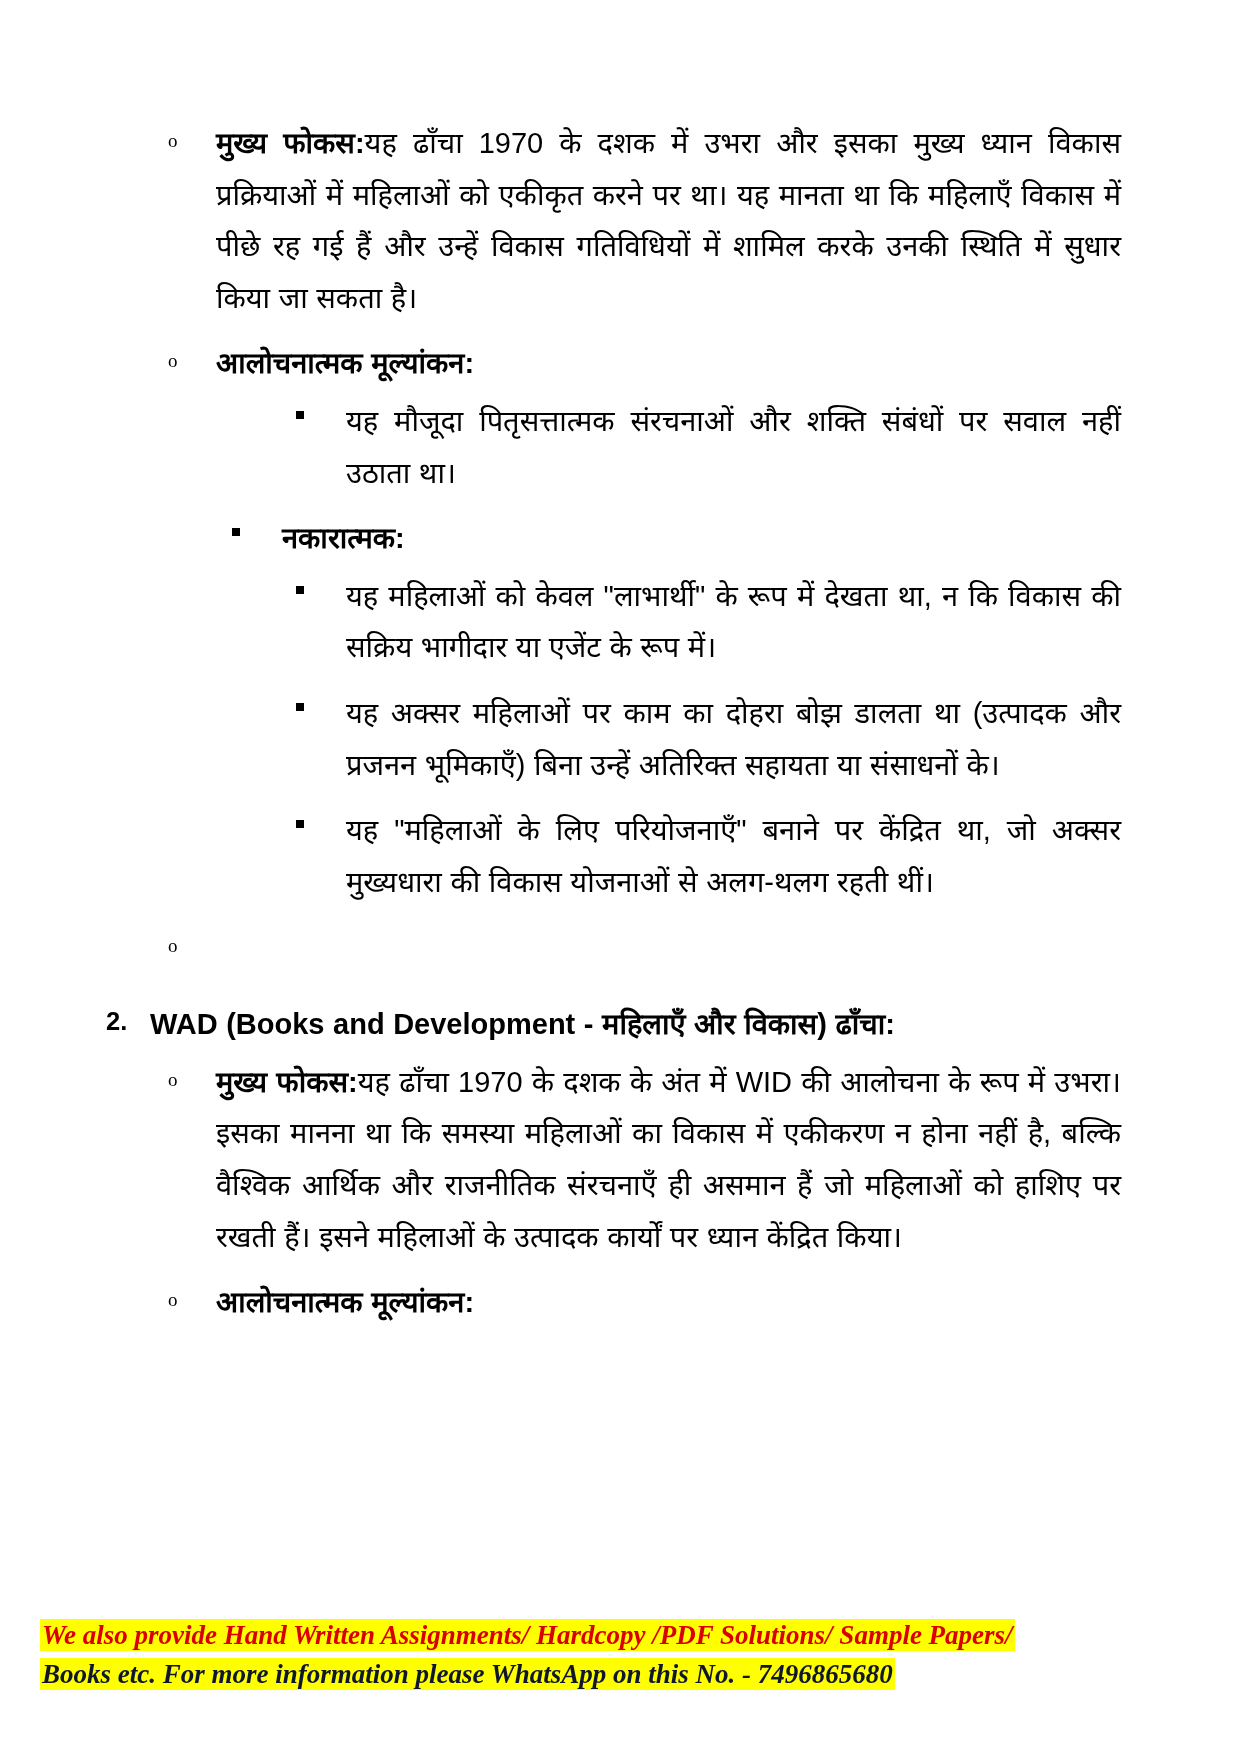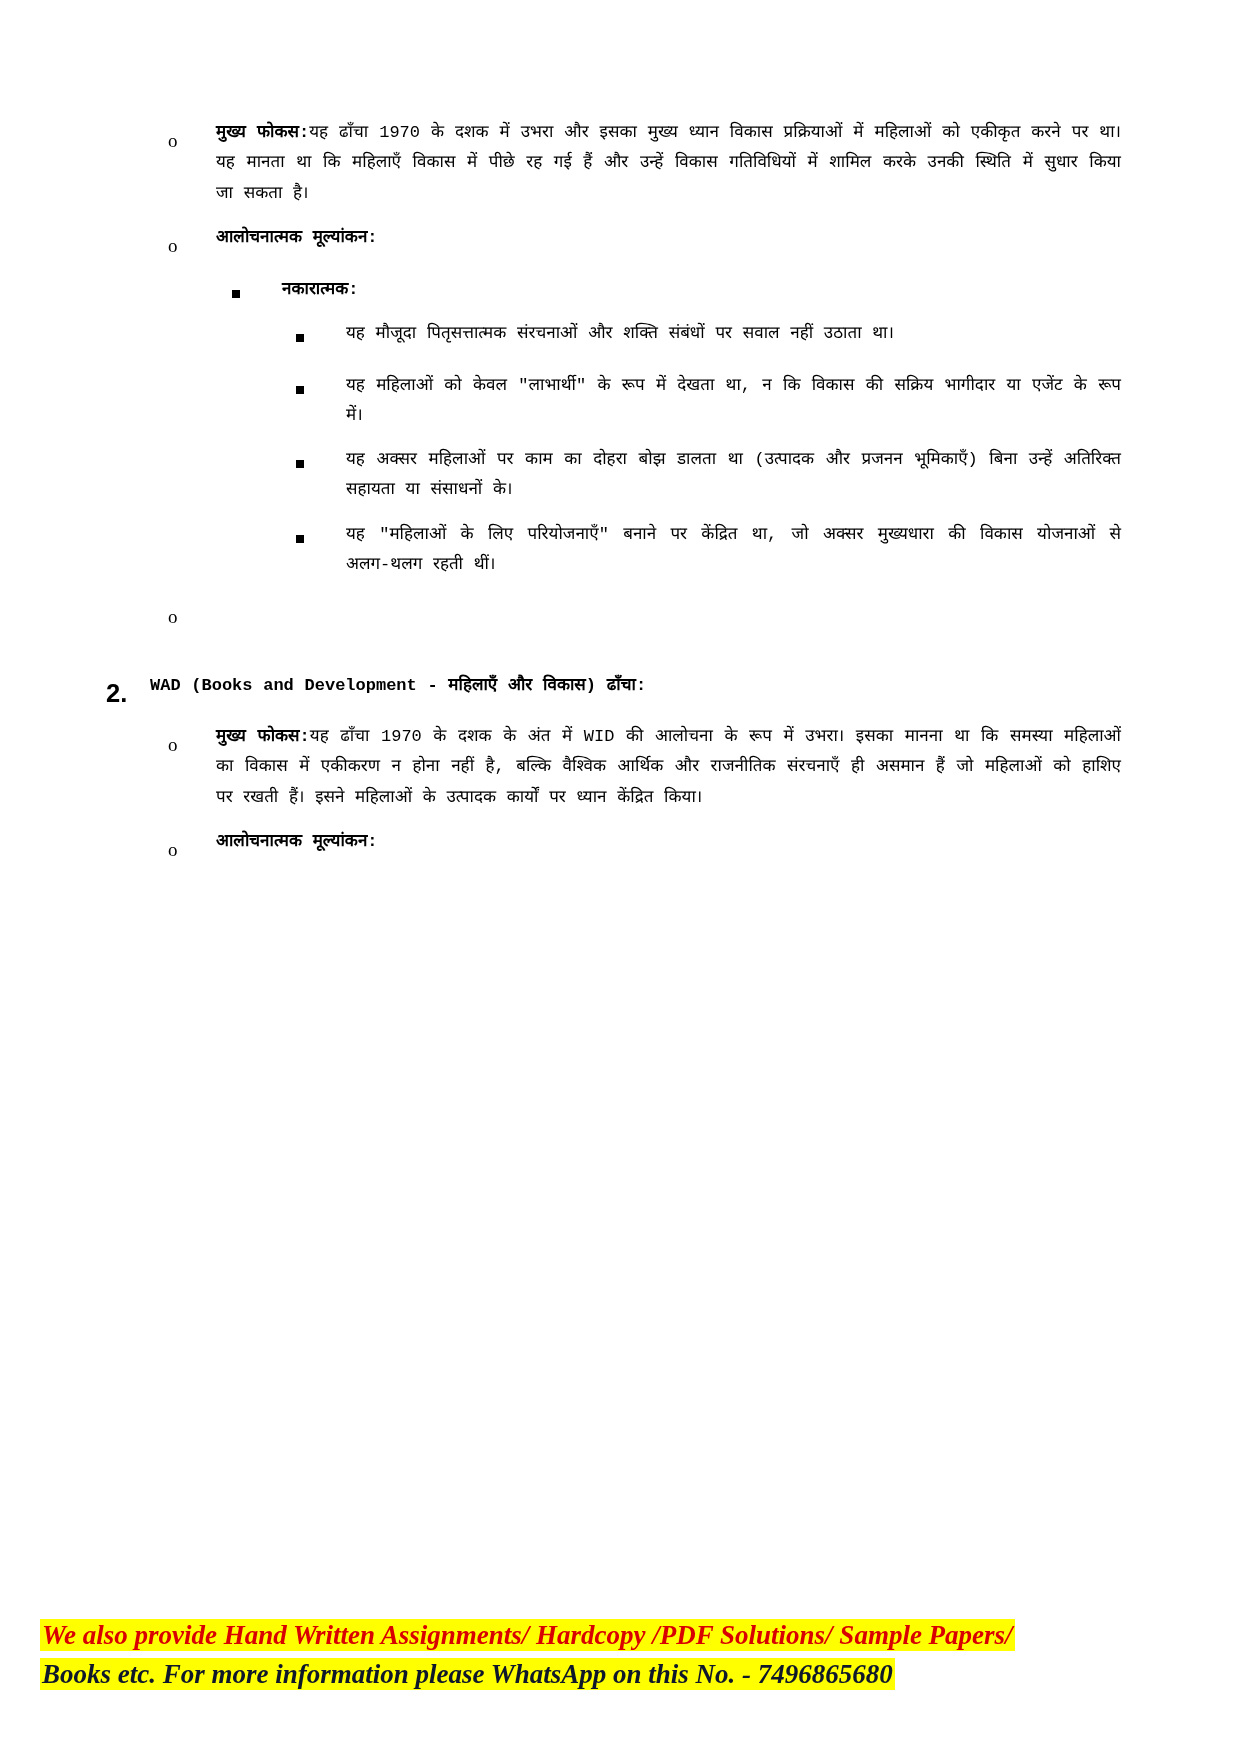--- a/index.html
+++ b/index.html
@@ -41,22 +41,22 @@
   .bullet {
     flex: 0 0 auto;
     text-align: left;
     line-height: 1;
     color: #000;
     user-select: none;
   }
 
   .body-text {
     flex: 1 1 auto;
-    font-family: Liberation Mono, monospace;
-    font-size: 17px;
+    font-family: Liberation Sans, sans-serif;
+    font-size: 29px;
     line-height: 1.78;
     text-align: justify;
     text-justify: inter-word;
     word-spacing: 0.5px;
     hyphens: none;
   }
 
   .body-text b, .lead {
     font-weight: bold;
   }
@@ -155,27 +155,27 @@
 
   <div class="content" id="content-root">
       <div class="row level-o">
         <div class="bullet">o</div>
         <div class="body-text"><b class="lead">मुख्य फोकस</b><b>:</b><span>यह ढाँचा 1970 के दशक में उभरा और इसका मुख्य ध्यान विकास प्रक्रियाओं में महिलाओं को एकीकृत करने पर था। यह मानता था कि महिलाएँ विकास में पीछे रह गई हैं और उन्हें विकास गतिविधियों में शामिल करके उनकी स्थिति में सुधार किया जा सकता है।</span></div>
       </div>
       <div class="row level-o tight">
         <div class="bullet">o</div>
         <div class="body-text"><b class="lead">आलोचनात्मक मूल्यांकन</b><b>:</b></div>
       </div>
+      <div class="row level-sq2">
+        <div class="bullet"><span class="sqglyph"></span></div>
+        <div class="body-text"><span>यह मौजूदा पितृसत्तात्मक संरचनाओं और शक्ति संबंधों पर सवाल नहीं उठाता था।</span></div>
+      </div>
       <div class="row level-sq tight">
         <div class="bullet"><span class="sqglyph"></span></div>
         <div class="body-text"><b class="lead">नकारात्मक</b><b>:</b></div>
-      </div>
-      <div class="row level-sq2">
-        <div class="bullet"><span class="sqglyph"></span></div>
-        <div class="body-text"><span>यह मौजूदा पितृसत्तात्मक संरचनाओं और शक्ति संबंधों पर सवाल नहीं उठाता था।</span></div>
       </div>
       <div class="row level-sq2">
         <div class="bullet"><span class="sqglyph"></span></div>
         <div class="body-text"><span>यह महिलाओं को केवल "लाभार्थी" के रूप में देखता था, न कि विकास की सक्रिय भागीदार या एजेंट के रूप में।</span></div>
       </div>
       <div class="row level-sq2">
         <div class="bullet"><span class="sqglyph"></span></div>
         <div class="body-text"><span>यह अक्सर महिलाओं पर काम का दोहरा बोझ डालता था (उत्पादक और प्रजनन भूमिकाएँ) बिना उन्हें अतिरिक्त सहायता या संसाधनों के।</span></div>
       </div>
       <div class="row level-sq2">

